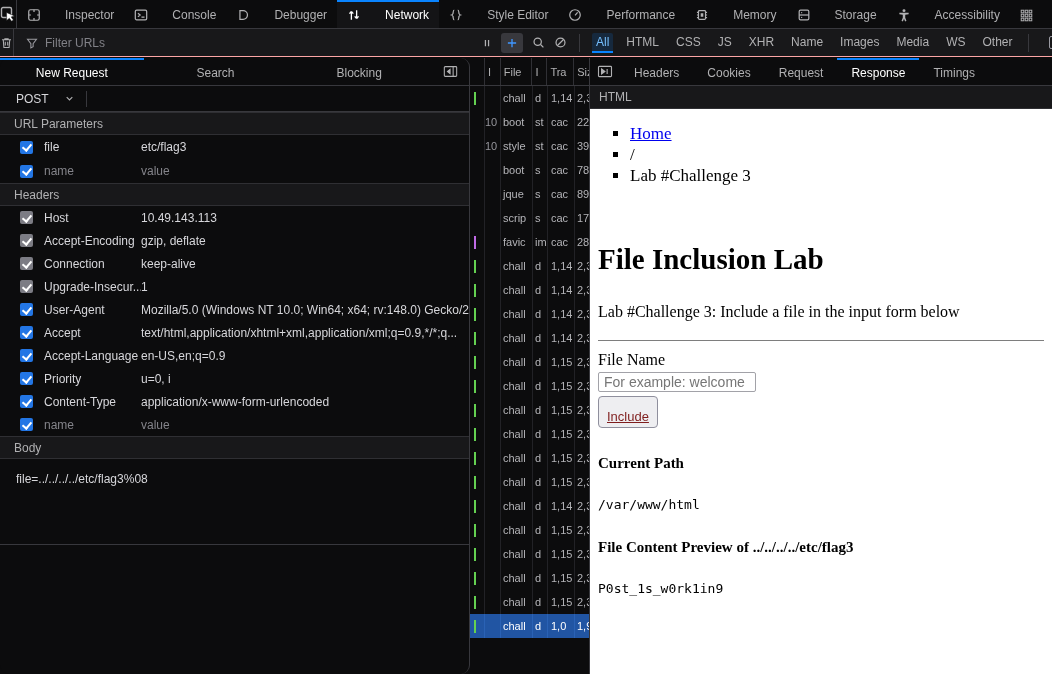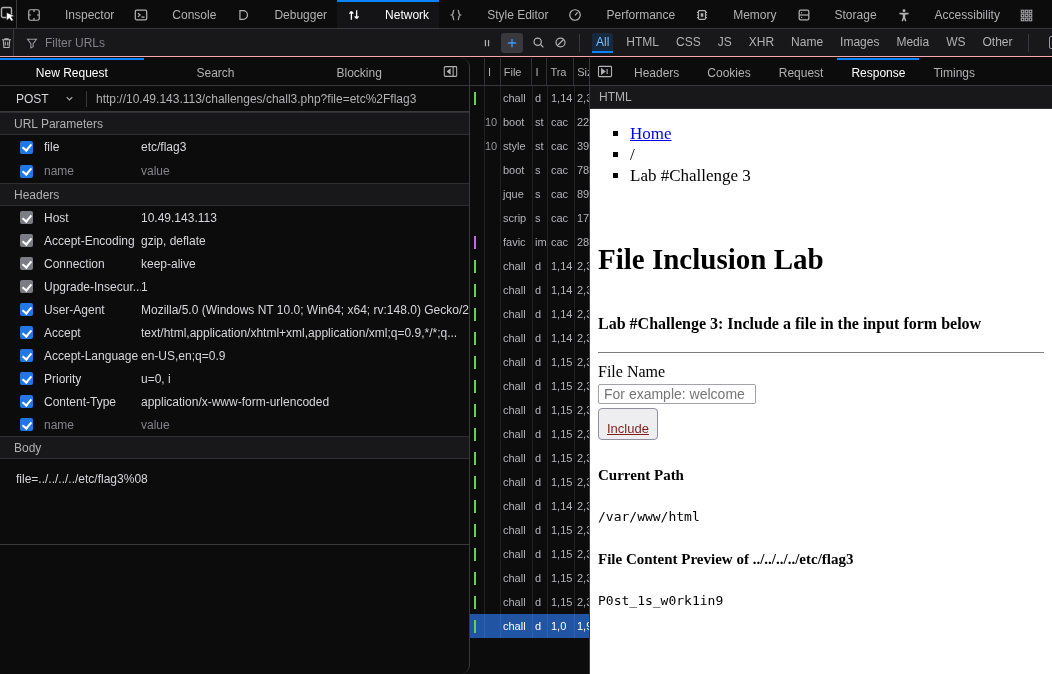--- a/index.html
+++ b/index.html
@@ -82,21 +82,21 @@
   .rtabs { height:28px; display:flex; align-items:stretch; border-bottom:1px solid #38383d; }
   .resend { width:30px; display:flex; align-items:center; justify-content:center; }
   .rtab { padding:0 14px; display:flex; align-items:center; border-top:2px solid transparent; }
   .rtab.active { color:#fff; border-top-color:#0a84ff; }
   .html-sec { height:23px; line-height:22px; padding-left:9px; background:#18181a; border-bottom:1px solid #2f2f33; }
   .preview { flex:1; background:#fff; color:#000; font-family:"Liberation Serif", serif; font-size:16px; overflow:hidden; padding:0 8px; }
   .preview ul { margin:14px 0 0; padding-left:32px; list-style:square; }
   .preview li { line-height:21px; font-size:17px; }
   .nav-link { color:#0000ee; text-decoration:underline; cursor:pointer; }
   .pv-title { margin-top:57px; font-size:29px; line-height:33px; font-weight:bold; }
-  .pv-sub { margin-top:39px; font-size:16px;font-weight:bold; }
+  .pv-sub { margin-top:27px; font-size:16px; }
   .pv-hr { margin-top:19px; border:none; border-top:1px solid #7e7e7e; }
   .pv-label { margin-top:10px; font-size:16px; }
   .pv-input { display:block; margin-top:3px; width:158px; height:20px; border:1px solid #a2a2a8; border-radius:2px; padding:0 5px; font:14px "Liberation Sans",sans-serif; color:#333; background:#fff; }
   .pv-input::placeholder { color:#767676; }
   .pv-btn { display:inline-block; margin-top:4px; font:13px "Liberation Sans",sans-serif; color:#7f1d1d; background:#eeeef1; border:1px solid #8f8f9d; border-radius:4px; padding:12px 8px 3px;text-decoration:underline; }
   .pv-h4 { margin-top:27px; font-size:15px; font-weight:bold; }
   .pv-mono { margin-top:25px; font:13px "DejaVu Sans Mono", monospace; }
 </style>
 </head>
 <body>
@@ -333,21 +333,20 @@
       <div class="method-row">
         <div class="method">
           <span>POST</span>
           <span class="icon" id="chevron-icon-slot">
               <svg width="9" height="9" viewBox="0 0 16 16" fill="none" stroke="#b1b1b3" stroke-width="2">
                 <path d="M3 5.5l5 5 5-5"></path>
               </svg>
             </span>
         </div>
         <span class="msep"></span>
-        <span class="url-text">http://10.49.143.113/challenges/chall3.php?file=etc%2Fflag3</span>
       </div>
 
       <div class="sec">URL Parameters</div>
 
         <div class="prow">
           <span class="cb blue"></span>
           <span class="pname">file</span>
           <span class="pval">etc/flag3</span>
         </div>
 

